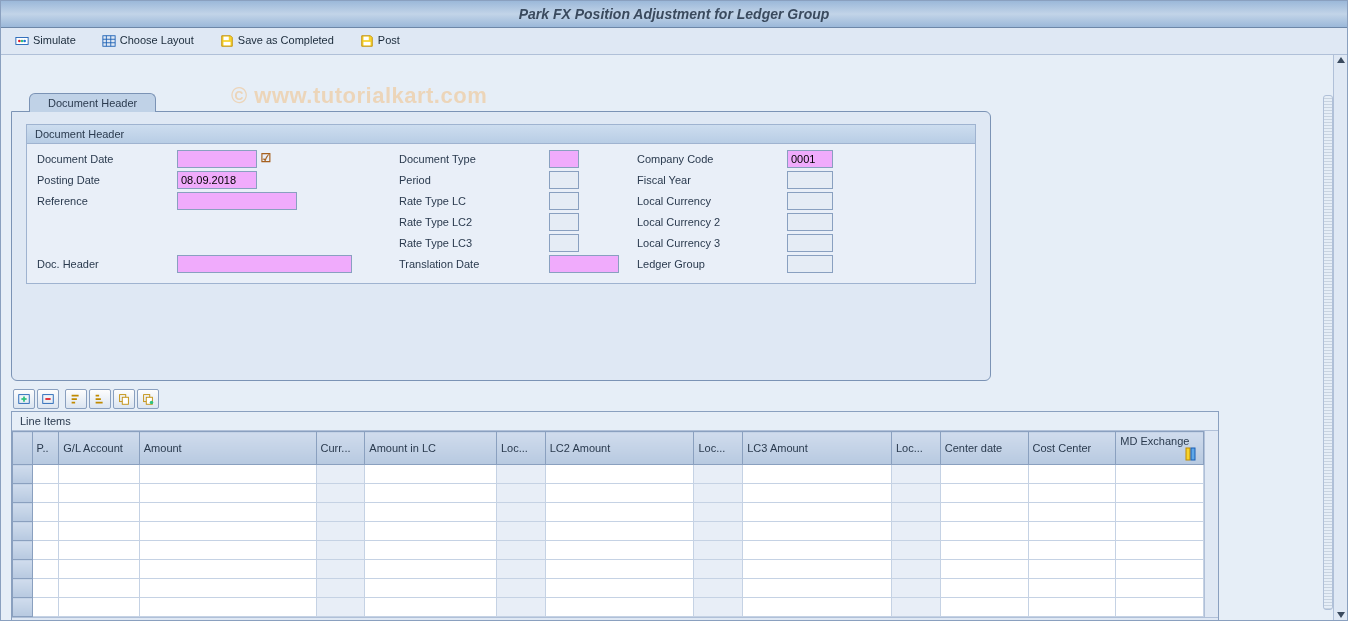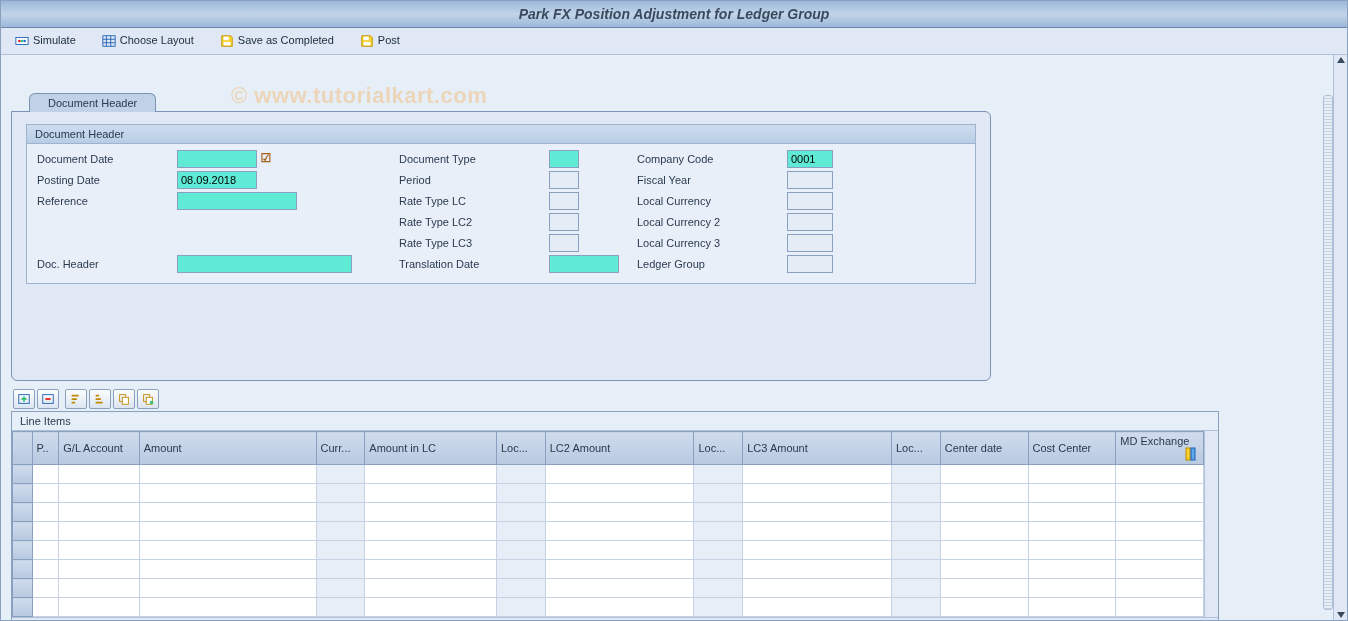--- a/index.html
+++ b/index.html
@@ -24,21 +24,21 @@
     .tab-strip { display: flex; height: 22px; align-items: flex-end; padding-left: 18px; }
     .tab { background: #c0d2e7; border: 1px solid #7b93b5; border-bottom: none; border-radius: 6px 6px 0 0; padding: 3px 18px; font-size: 11px; color: #2a3a4e; position: relative; top: 1px; }
     .tab-panel { background: #dfe8f4; border: 1px solid #7b93b5; border-radius: 0 6px 6px 6px; padding: 12px 14px 30px; width: 980px; height: 270px; }
 
     .group-box { border: 1px solid #9fb3d0; background: #e9eff8; }
     .group-box-header { background: linear-gradient(to bottom, #cdddef, #b8cde5); border-bottom: 1px solid #9fb3d0; padding: 3px 8px; font-size: 11px; color: #2a3a4e; }
     .group-box-body { padding: 6px 10px 10px; }
 
     .form-grid { display: grid; grid-template-columns: 140px 180px 42px 150px 48px 40px 150px 58px; row-gap: 3px; align-items: center; }
     .form-label { color: #2a3a4e; padding: 2px 0; }
-    .form-input { height: 18px; border: 1px solid #89a0c0; background: #5eead4; padding: 0 3px; width: 80px; font-size: 11px; }
+    .form-input { height: 18px; border: 1px solid #89a0c0; background: #f0abfc; padding: 0 3px; width: 80px; font-size: 11px; }
     .form-input.small { width: 30px; }
     .form-input.smallfld { width: 46px; }
     .form-input.ro { background: #e5ecf5; }
     .form-input.wide { width: 175px; }
     .f-cell { display: flex; align-items: center; gap: 2px; }
     .help-ind { width: 14px; height: 14px; display: inline-block; color:#a6601e; font-weight:bold; text-align:center; line-height:13px; font-size:12px; }
 
     .grid-toolbar { display: flex; gap: 6px; align-items: center; margin: 8px 0 2px 2px; }
     .grid-tb-group { display: flex; gap: 2px; }
     .grid-tb-btn { width: 22px; height: 20px; border: 1px solid #8aa0bf; background: linear-gradient(to bottom,#fdfdfd,#dbe5f1); border-radius: 2px; cursor: pointer; display: inline-flex; align-items: center; justify-content: center; }

